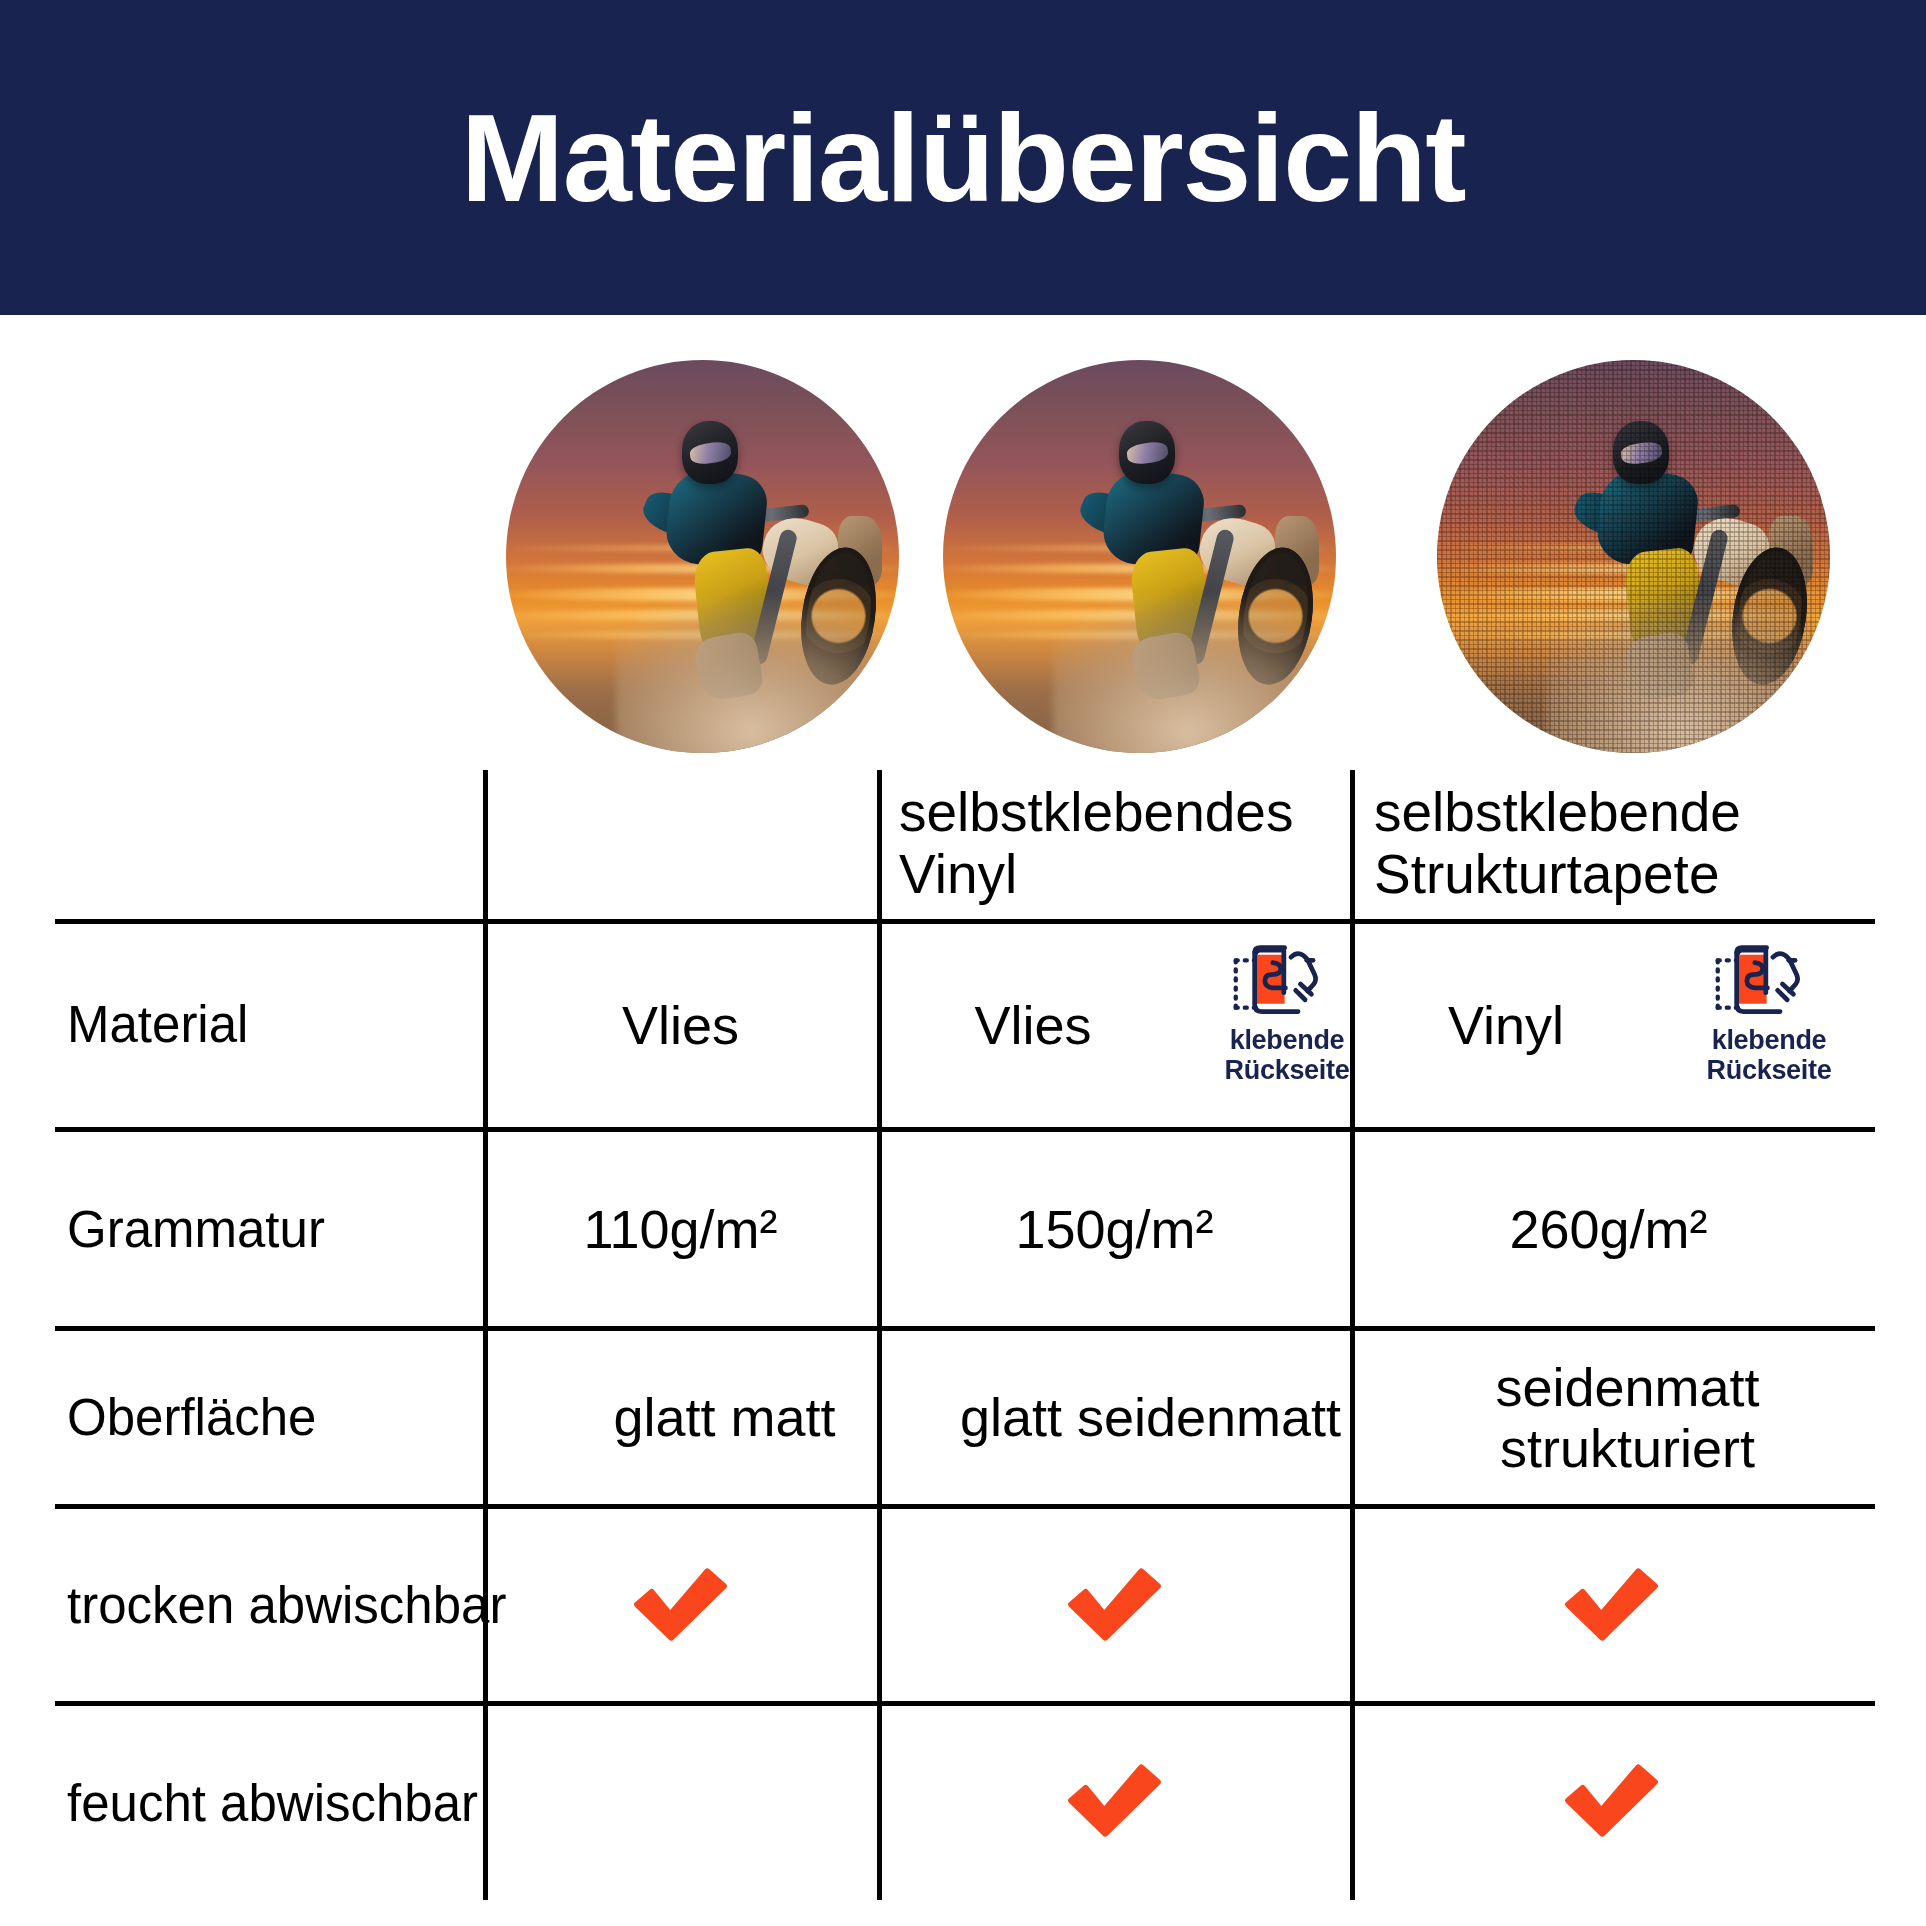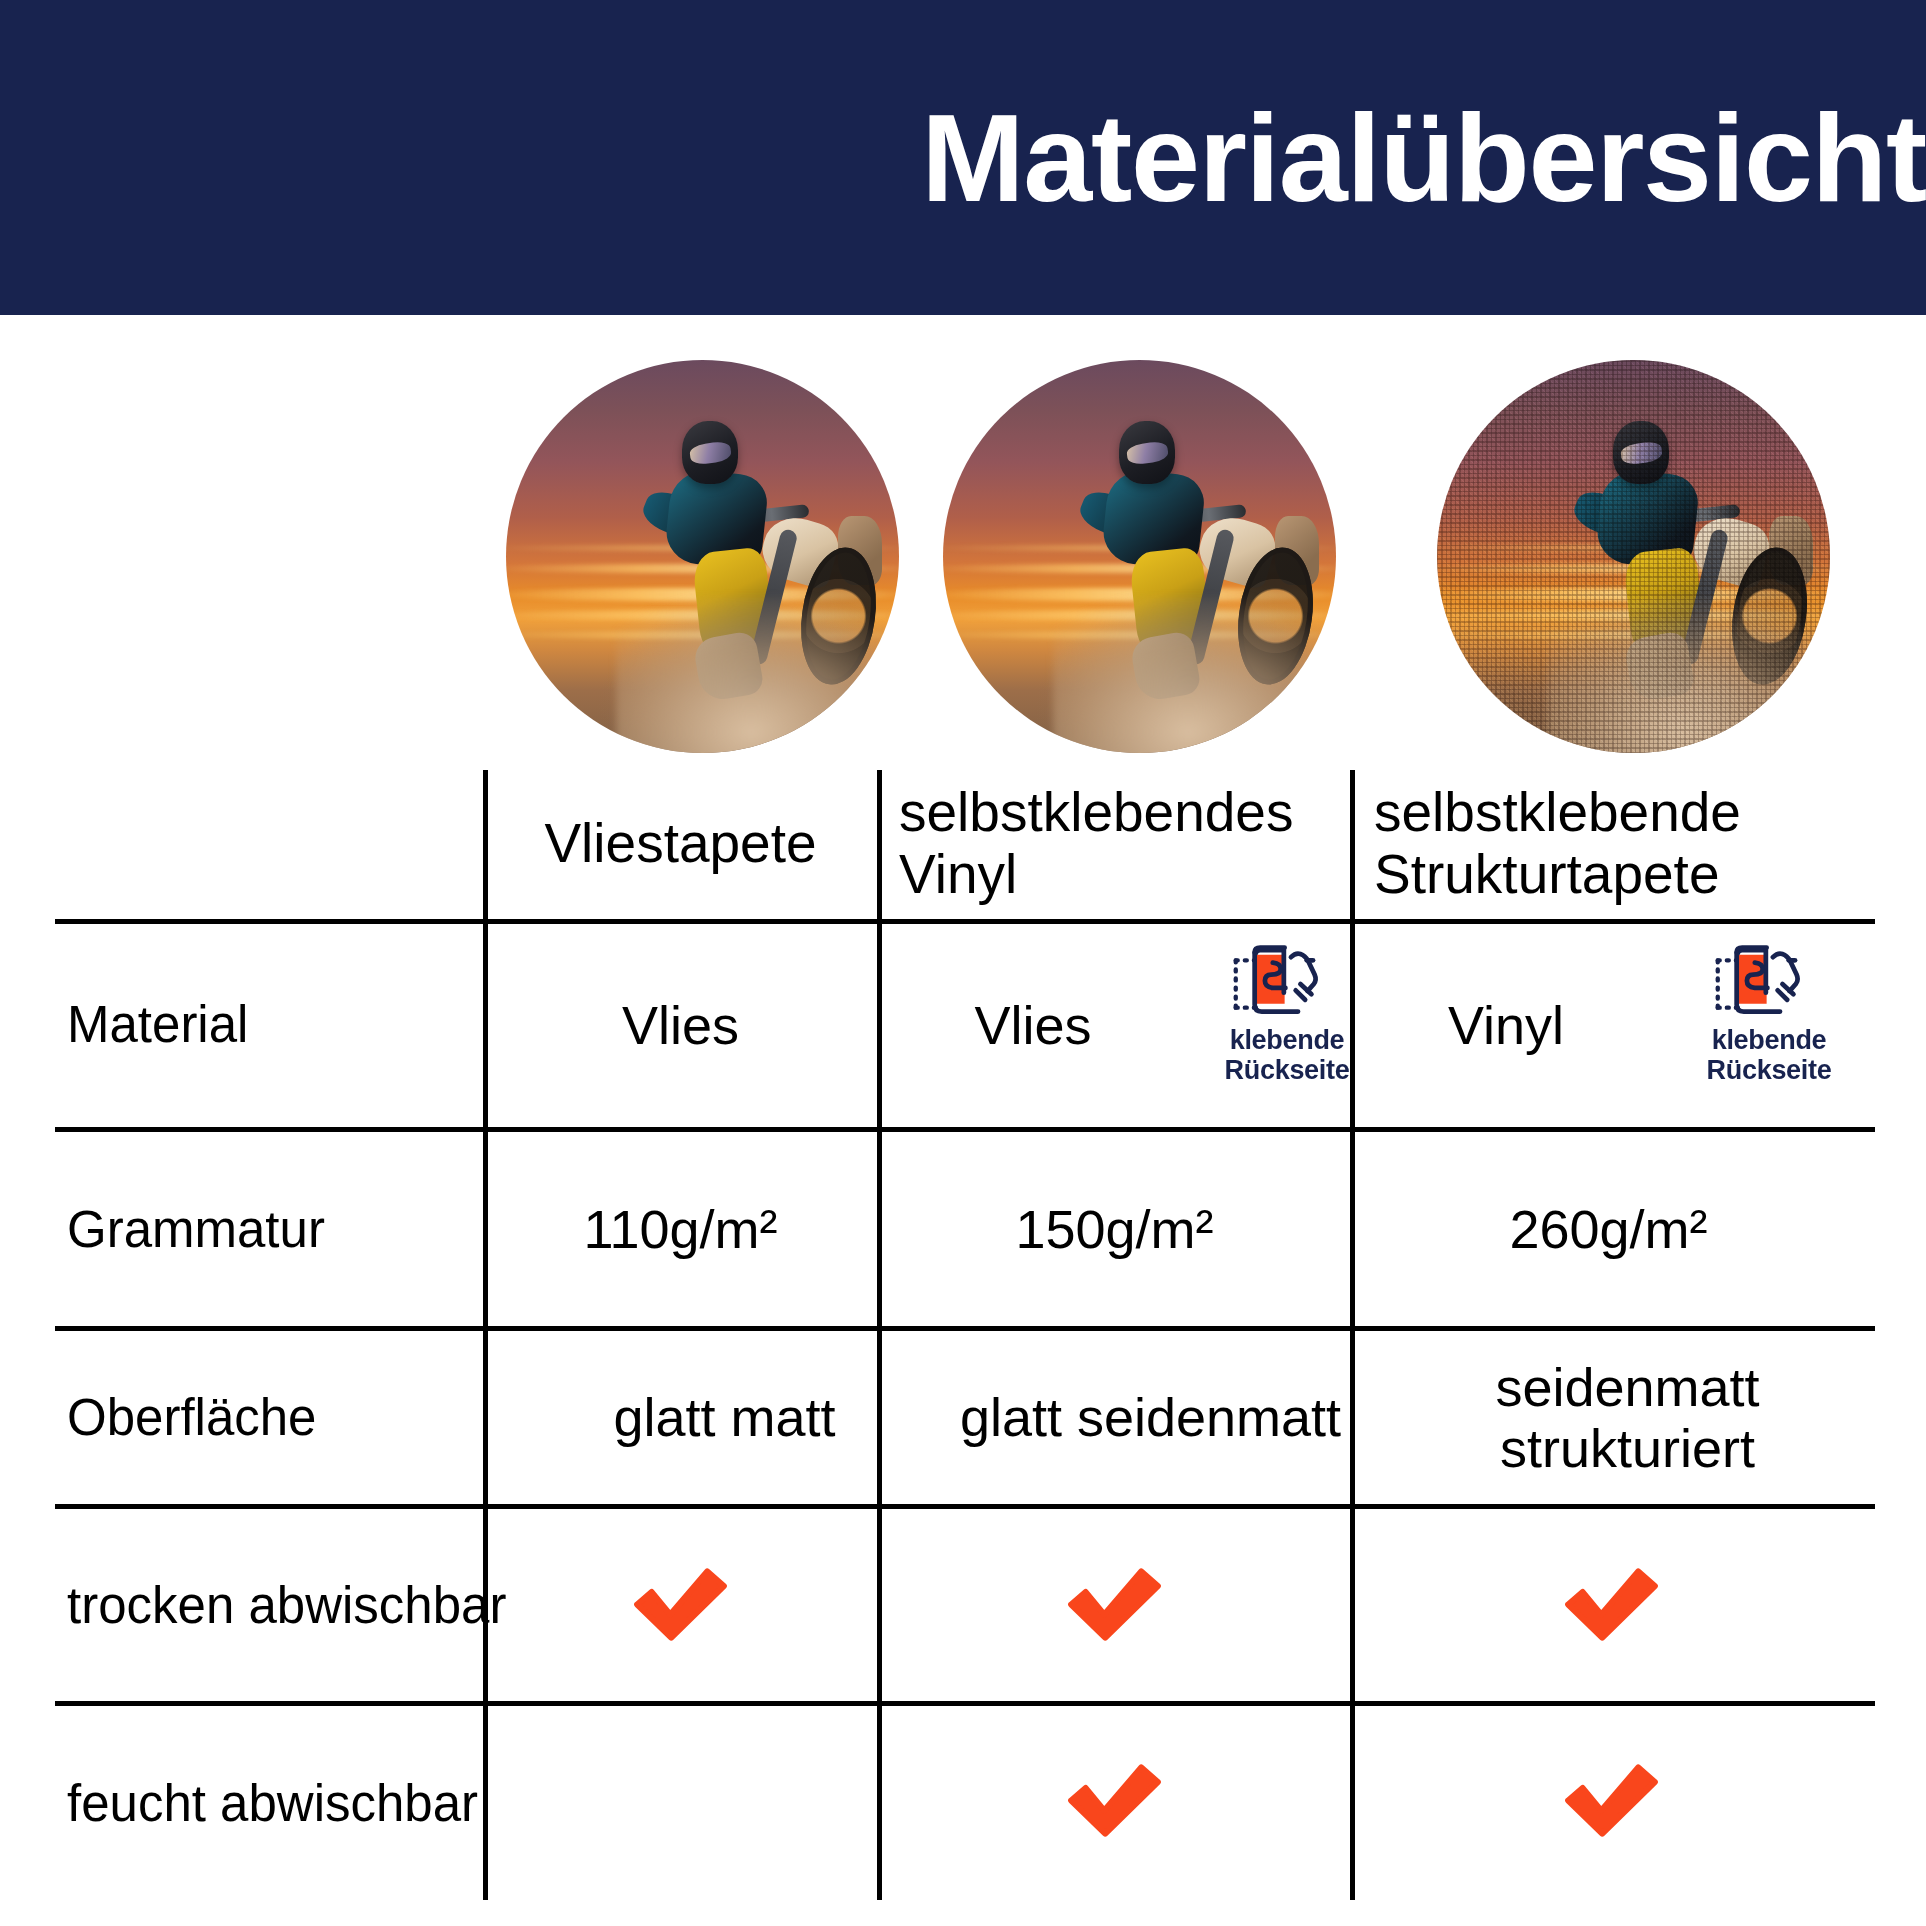--- a/index.html
+++ b/index.html
@@ -1,21 +1,21 @@
 <!DOCTYPE html>
 <html style="--navy: #18234f;font-size:10.3px"><head>
 <meta charset="utf-8">
 <style>
   html,body{margin:0;padding:0;background:#fff;}
   body{width:1926px;height:1926px;font-family:"Liberation Sans",sans-serif;overflow:hidden;}
   .page{position:relative;width:1926px;height:1926px;background:#fff;}
 
   
   .header{position:absolute;left:0;top:0;width:1926px;height:315px;
-          background:var(--navy,#18234f);display:flex;align-items:center;justify-content:flex-end;}
+          background:var(--navy,#18234f);display:flex;align-items:center;justify-content:center;}
   .header-title{color:#ffffff;font-size:124px;font-weight:700;letter-spacing:-1.3px;line-height:1;
                 font-family:"Liberation Sans",sans-serif;}
   .thumb{position:absolute;width:393px;height:393px;border-radius:50%;overflow:hidden;
          top:360px;}
   .thumb.t1{left:506px;}
   .thumb.t2{left:943px;}
   .thumb.t3{left:1437px;}
 
   
   .photo{position:absolute;inset:0;
@@ -187,21 +187,20 @@
     <div class="vline v1"></div>
     <div class="vline v2"></div>
     <div class="vline v3"></div>
 
     <div class="hline" style="top:919px;"></div>
     <div class="hline" style="top:1127px;"></div>
     <div class="hline" style="top:1326px;"></div>
     <div class="hline" style="top:1504px;"></div>
     <div class="hline" style="top:1701px;"></div>
 
-    <div class="cell colhead" style="left:488px;top:770px;width:385px;height:148px;">Vliestapete</div>
     <div class="cell colhead" style="left:899px;top:767px;width:449px;height:154px;justify-content:flex-start;text-align:left;">selbstklebendes Vinyl</div>
     <div class="cell colhead" style="left:1374px;top:767px;width:462px;height:154px;justify-content:flex-start;text-align:left;">selbstklebende Strukturtapete</div>
 
     <div class="cell rowlabel" style="left:0px;top:925px;width:482px;height:200px;">Material</div>
     <div class="cell val" style="left:488px;top:925px;width:385px;height:200px;">Vlies</div>
     <div class="cell val" style="left:882px;top:925px;width:302px;height:200px;">Vlies</div>
     <div class="cell val" style="left:1355px;top:925px;width:302px;height:200px;">Vinyl</div>
 
     <div class="badge" style="left:1213px;top:943px;">
       <svg class="badge-icon" viewBox="0 0 150 104">

